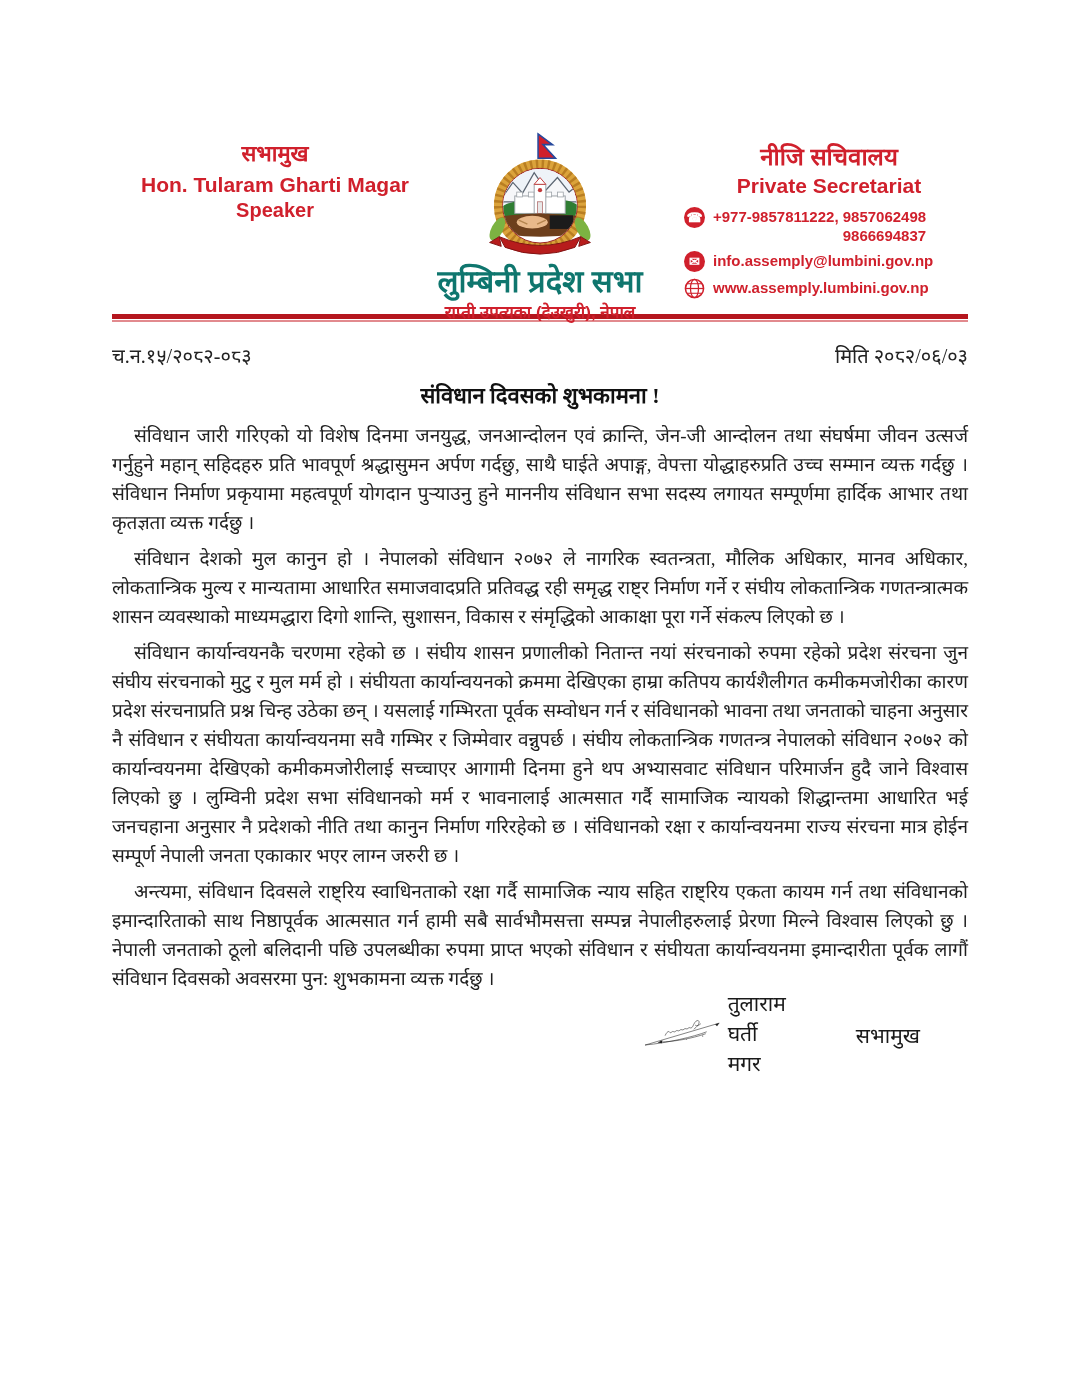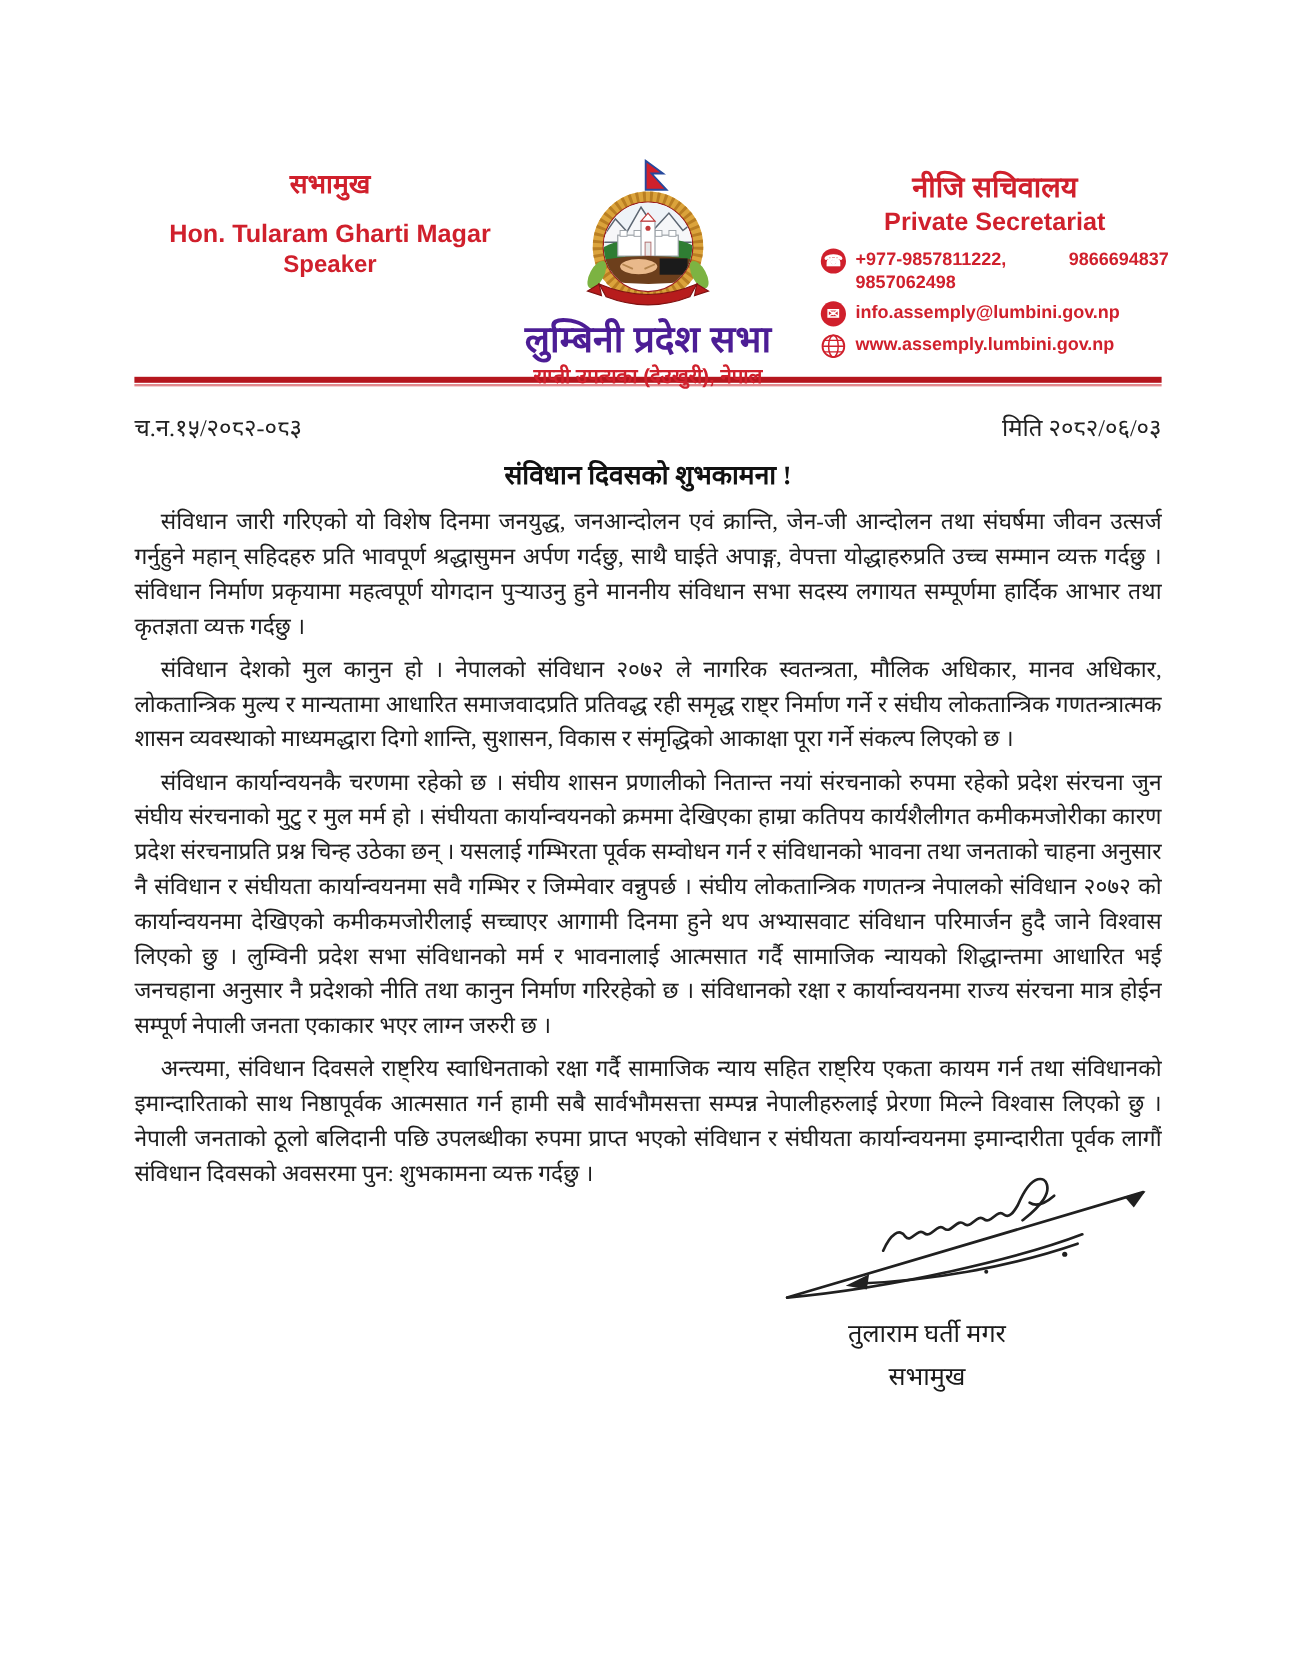--- a/index.html
+++ b/index.html
@@ -29,32 +29,32 @@
     left: 8px;
     top: 4px;
     width: 310px;
     text-align: center;
     color: #d0202c;
     font-family: "Liberation Sans", sans-serif;
     font-weight: bold;
   }
   .hdr-left .np1 { font-size: 24px; line-height: 30px; }
   .hdr-left .np2 { font-size: 22px; line-height: 28px; }
-  .hdr-left .en1 { font-size: 21px; line-height: 27px; margin-top: 14px; }
+  .hdr-left .en1 { font-size: 21px; line-height: 27px; margin-top: 3px; }
   .hdr-left .en2 { font-size: 20px; line-height: 25px; }
   .hdr-center {
     position: absolute;
     left: 50%;
     transform: translateX(-50%);
     top: -4px;
     width: 320px;
     text-align: center;
   }
   .hdr-center .org-name {
-    color: #4c1d95;
+    color: #0f766e;
     font-family: "Liberation Sans", sans-serif;
     font-weight: bold;
     font-size: 31px;
     line-height: 36px;
     margin-top: 2px;
     white-space: nowrap;
   }
   .hdr-center .org-loc {
     color: #d0202c;
     font-family: "Liberation Sans", sans-serif;
@@ -92,21 +92,21 @@
     color: #ffffff;
     font-size: 13px;
     line-height: 21px;
     text-align: center;
     display: inline-block;
   }
   .cicon.globe {
     background: #ffffff;
     padding: 0;
   }
-  .phone-lines { display: flex; flex-direction: row; }
+  .phone-lines { display: flex; flex-direction: column; }
   .phone-line2 { text-align: right; }
   
   .red-rule-thick { height: 5px; background: #b5161e; margin-top: 6px; }
   .red-rule-thin  { height: 2px; background: #e28a8e; margin-top: 1px; }
   
   .meta-row {
     display: flex;
     justify-content: space-between;
     font-size: 20px;
     margin-top: 20px;
@@ -136,21 +136,21 @@
     margin: 2px 0 0 0;
   }
   
   .sig-area { position: relative; height: 185px; }
   .sig-block {
     position: absolute;
     top: -28px;
     right: -22px;
     width: 365px;
     display: flex;
-    flex-direction: column;
+    flex-direction: row;
     align-items: center;
   }
   .sig-svg { display: block; margin-left: 18px; }
   .sig-name {
     font-size: 21px;
     line-height: 30px;
     margin-top: 2px;
     margin-right: 70px;
     color: #1a1a1a;
   }

